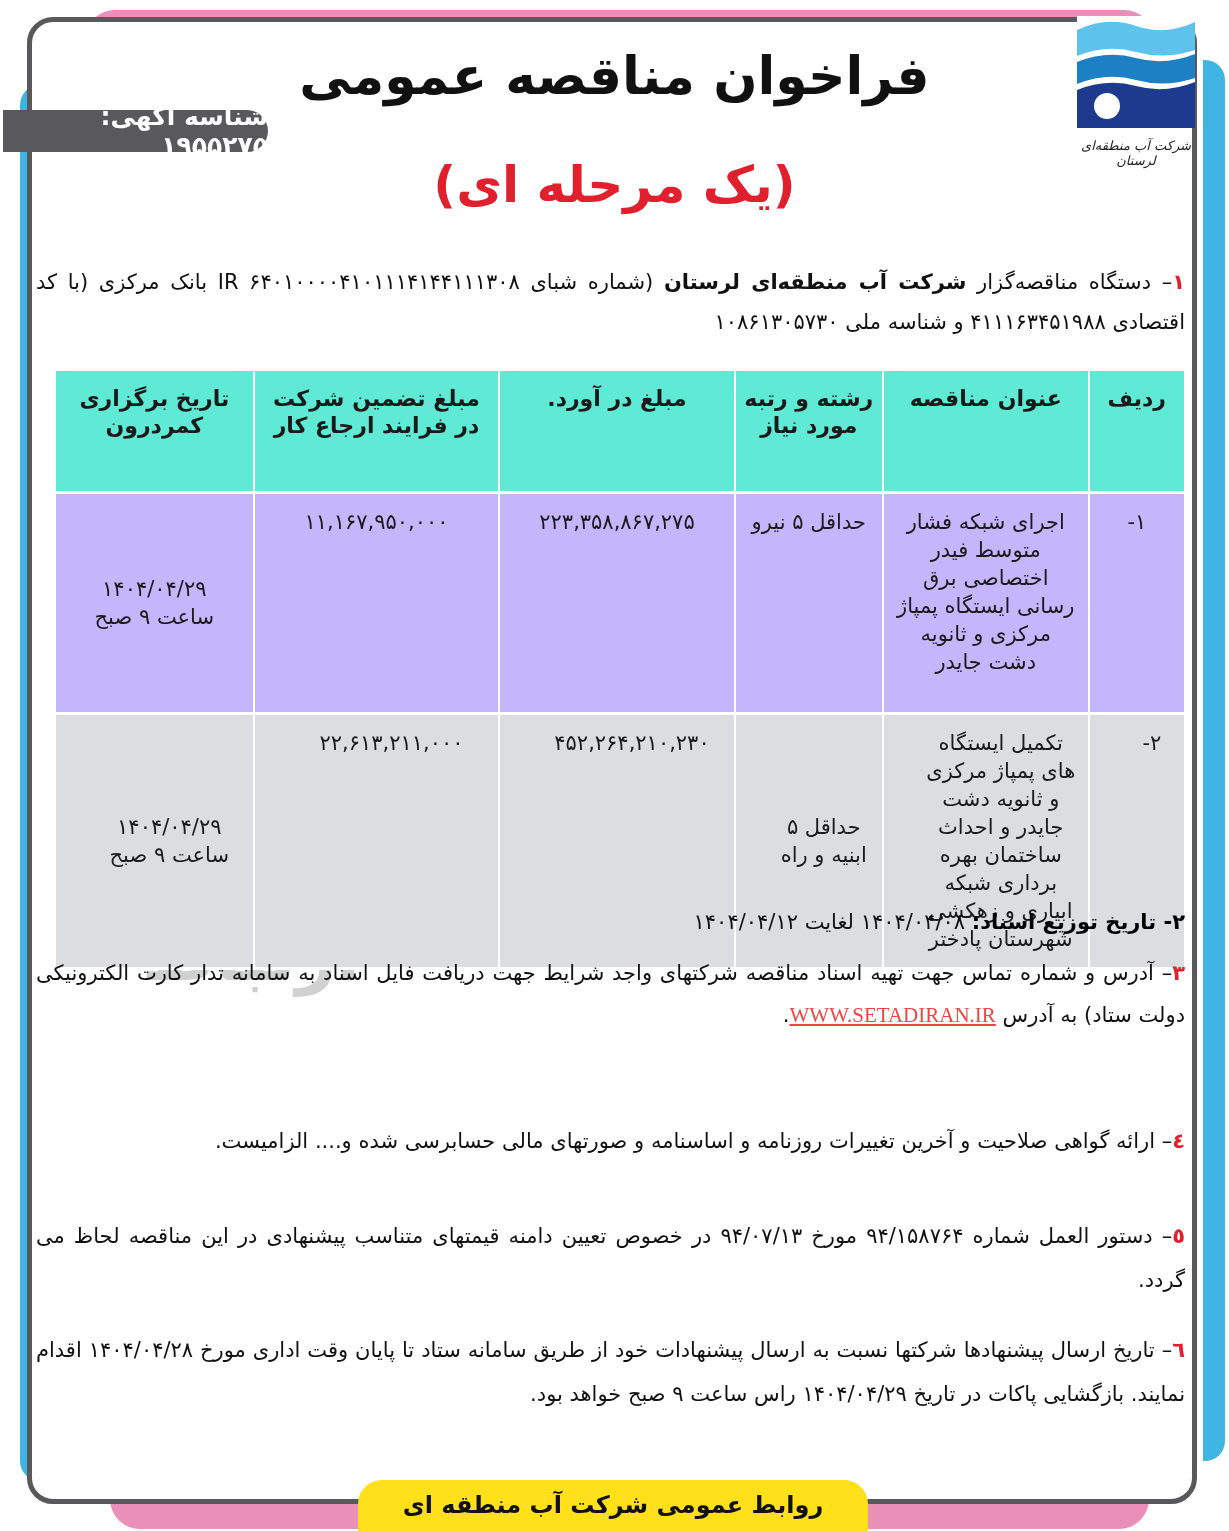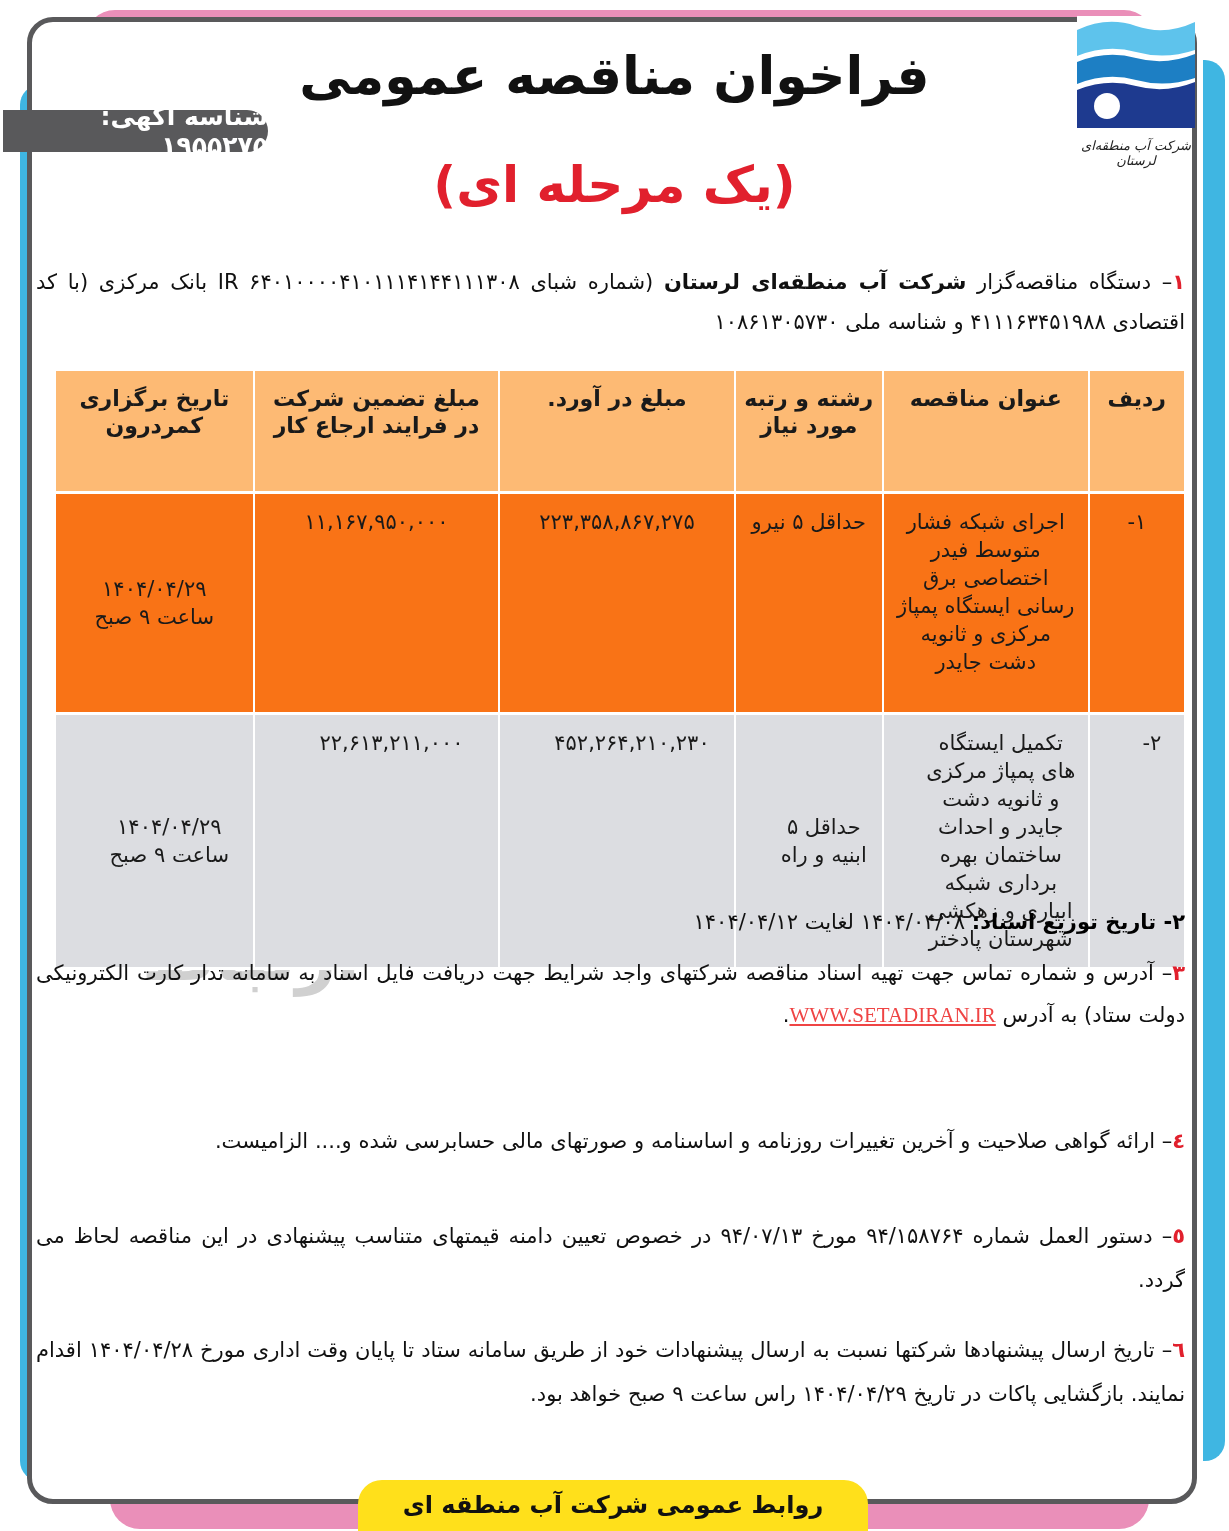--- a/index.html
+++ b/index.html
@@ -35,22 +35,22 @@
     .content { position: absolute; left: 36px; right: 44px; direction: rtl; text-align: justify;
                font-size: 21px; line-height: 40px; color: #111; }
     .num { color: #e1202d; font-weight: 900; }
     .bold { font-weight: 900; }
     .red-head { color: #000000; font-weight: 900; margin-top: 48px; }
     .link { color: #ef4444; text-decoration: underline; font-family: "Liberation Serif", serif; direction: ltr; unicode-bidi: embed; }
 
     .table { position: absolute; left: 54px; width: 1130px; top: 371px; direction: rtl;
              border-collapse: separate; border-spacing: 0; font-size: 21px; }
     .table td, .table th { border-left: 2px solid #ffffff; border-bottom: 3px solid #ffffff; vertical-align: top; }
-    .table th { background: #fdba74; height: 92px; font-weight: 900; font-size: 22px; line-height: 27px; padding: 14px 8px; }
-    .table tr.r1 td { background: #f97316; height: 190px; }
+    .table th { background: #5eead4; height: 92px; font-weight: 900; font-size: 22px; line-height: 27px; padding: 14px 8px; }
+    .table tr.r1 td { background: #c4b5fd; height: 190px; }
     .table tr.r2 td { background: #dcdde1; height: 220px; padding-left: 40px; }
     .table td { padding: 14px 10px; text-align: center; line-height: 28px; }
     .table td.c-idx { width: 65px; }
     .table td.c-title { width: 225px; }
     .table td.c-field { width: 138px; }
     .table td.c-est { width: 212px; }
     .table td.c-guar { width: 245px; }
     .table td.c-date { width: 190px; }
     .mid { vertical-align: middle !important; }
 

